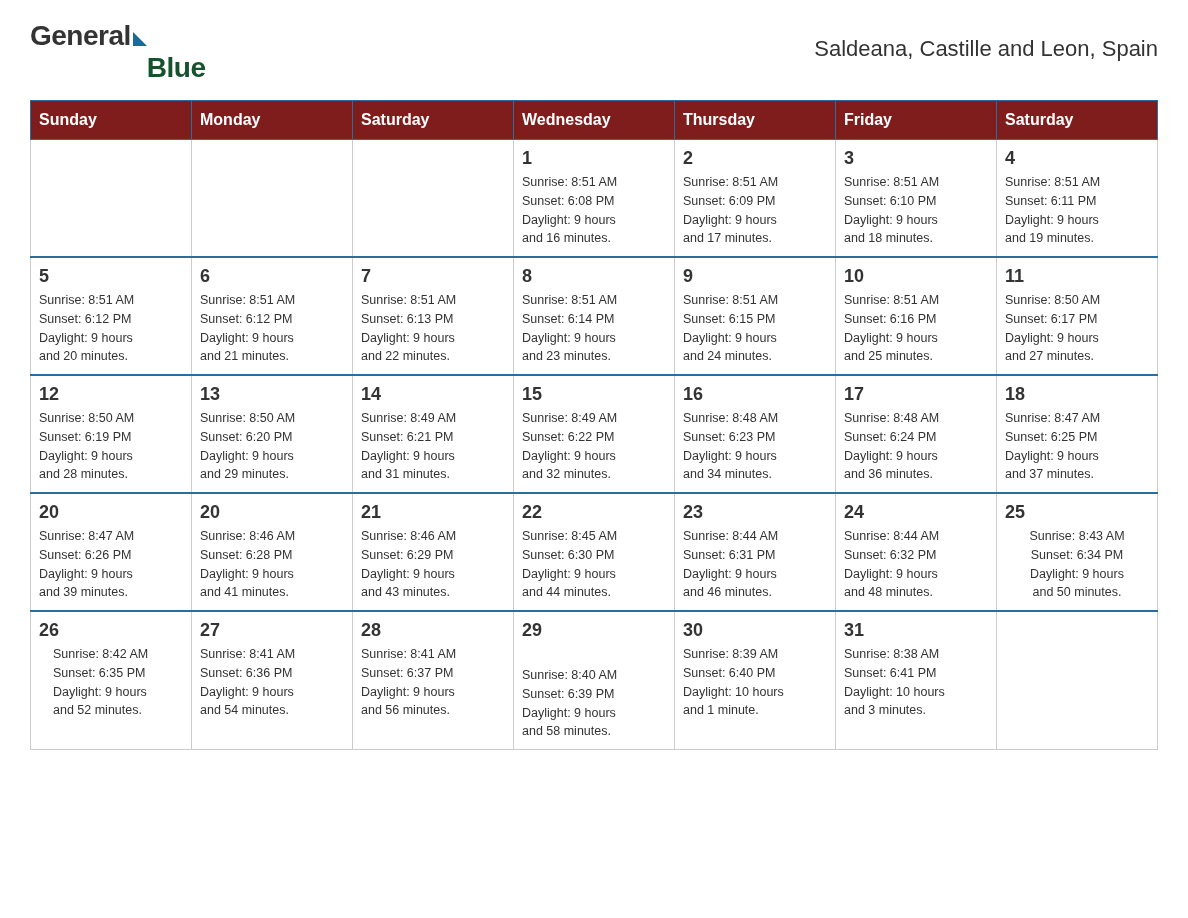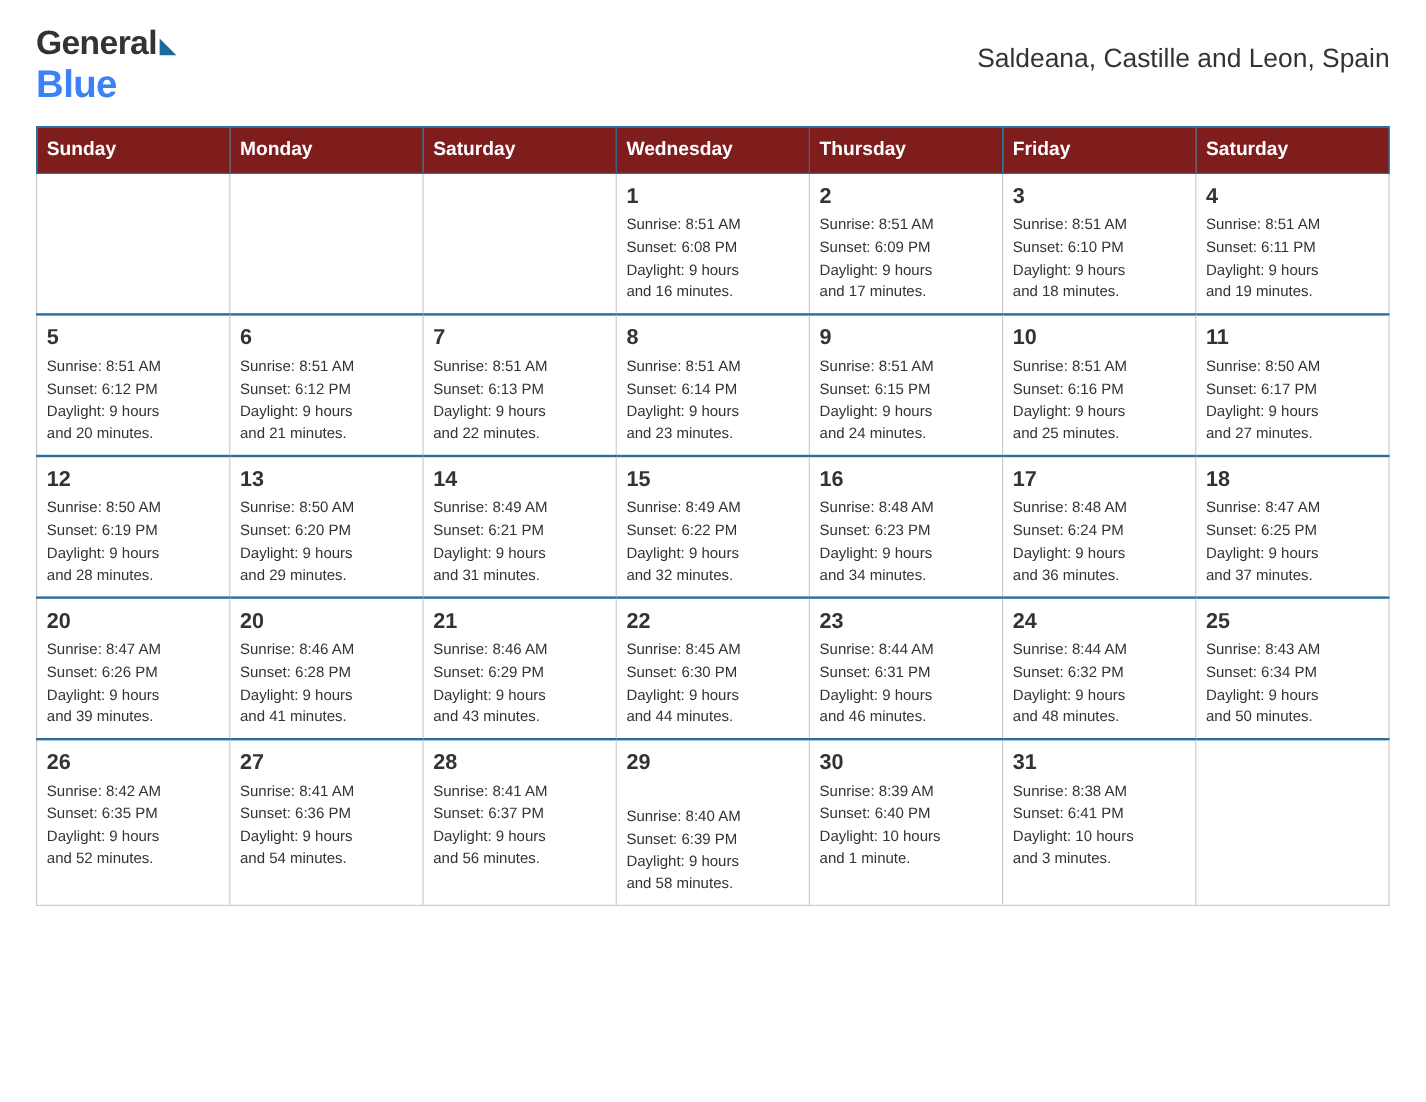--- a/index.html
+++ b/index.html
@@ -12,21 +12,21 @@
       padding: 20px 30px;
     }
     .header {
       display: flex;
       justify-content: space-between;
       align-items: flex-start;
       margin-bottom: 16px;
     }
     .logo {
       display: flex;
-      flex-direction: column;
+      flex-direction: row;
       align-items: flex-start;
     }
     .logo-top {
       display: flex;
       align-items: center;
     }
     .logo-text-general {
       font-size: 28px;
       font-weight: bold;
       color: #333;
@@ -35,24 +35,25 @@
     .logo-arrow {
       width: 0;
       height: 0;
       border-left: 14px solid #1a6b9a;
       border-top: 14px solid transparent;
       border-bottom: 0px solid transparent;
       margin-left: 2px;
       margin-top: 6px;
     }
     .logo-text-blue {
-      font-size: 32px;
+      font-size: 28px;
       font-weight: bold;
-      color: #3b82f6;
+      color: #14532d;
       letter-spacing: -0.5px;
+      margin-top: 32px;
     }
     .title-section {
       text-align: right;
     }
     .month-title {
       font-size: 52px;
       font-weight: normal;
       color: #333;
       line-height: 1.1;
     }
@@ -303,30 +304,30 @@
         </td>
         <td>
           <span class="day-number">24</span>
           <div class="day-info" style="white-space: pre-line;">Sunrise: 8:44 AM
 Sunset: 6:32 PM
 Daylight: 9 hours
 and 48 minutes.</div>
         </td>
         <td>
           <span class="day-number">25</span>
-          <div class="day-info" style="white-space: pre-line;">Sunrise: 8:43 AM
+          <div class="day-info" style="white-space: pre-line; text-align: center;">Sunrise: 8:43 AM
 Sunset: 6:34 PM
 Daylight: 9 hours
 and 50 minutes.</div>
         </td>
       </tr>
       <tr class="row-separator">
         <td>
           <span class="day-number">26</span>
-          <div class="day-info" style="white-space: pre-line;">Sunrise: 8:42 AM
+          <div class="day-info" style="white-space: pre-line; margin-left: 14px;">Sunrise: 8:42 AM
 Sunset: 6:35 PM
 Daylight: 9 hours
 and 52 minutes.</div>
         </td>
         <td>
           <span class="day-number">27</span>
           <div class="day-info" style="white-space: pre-line;">Sunrise: 8:41 AM
 Sunset: 6:36 PM
 Daylight: 9 hours
 and 54 minutes.</div>

